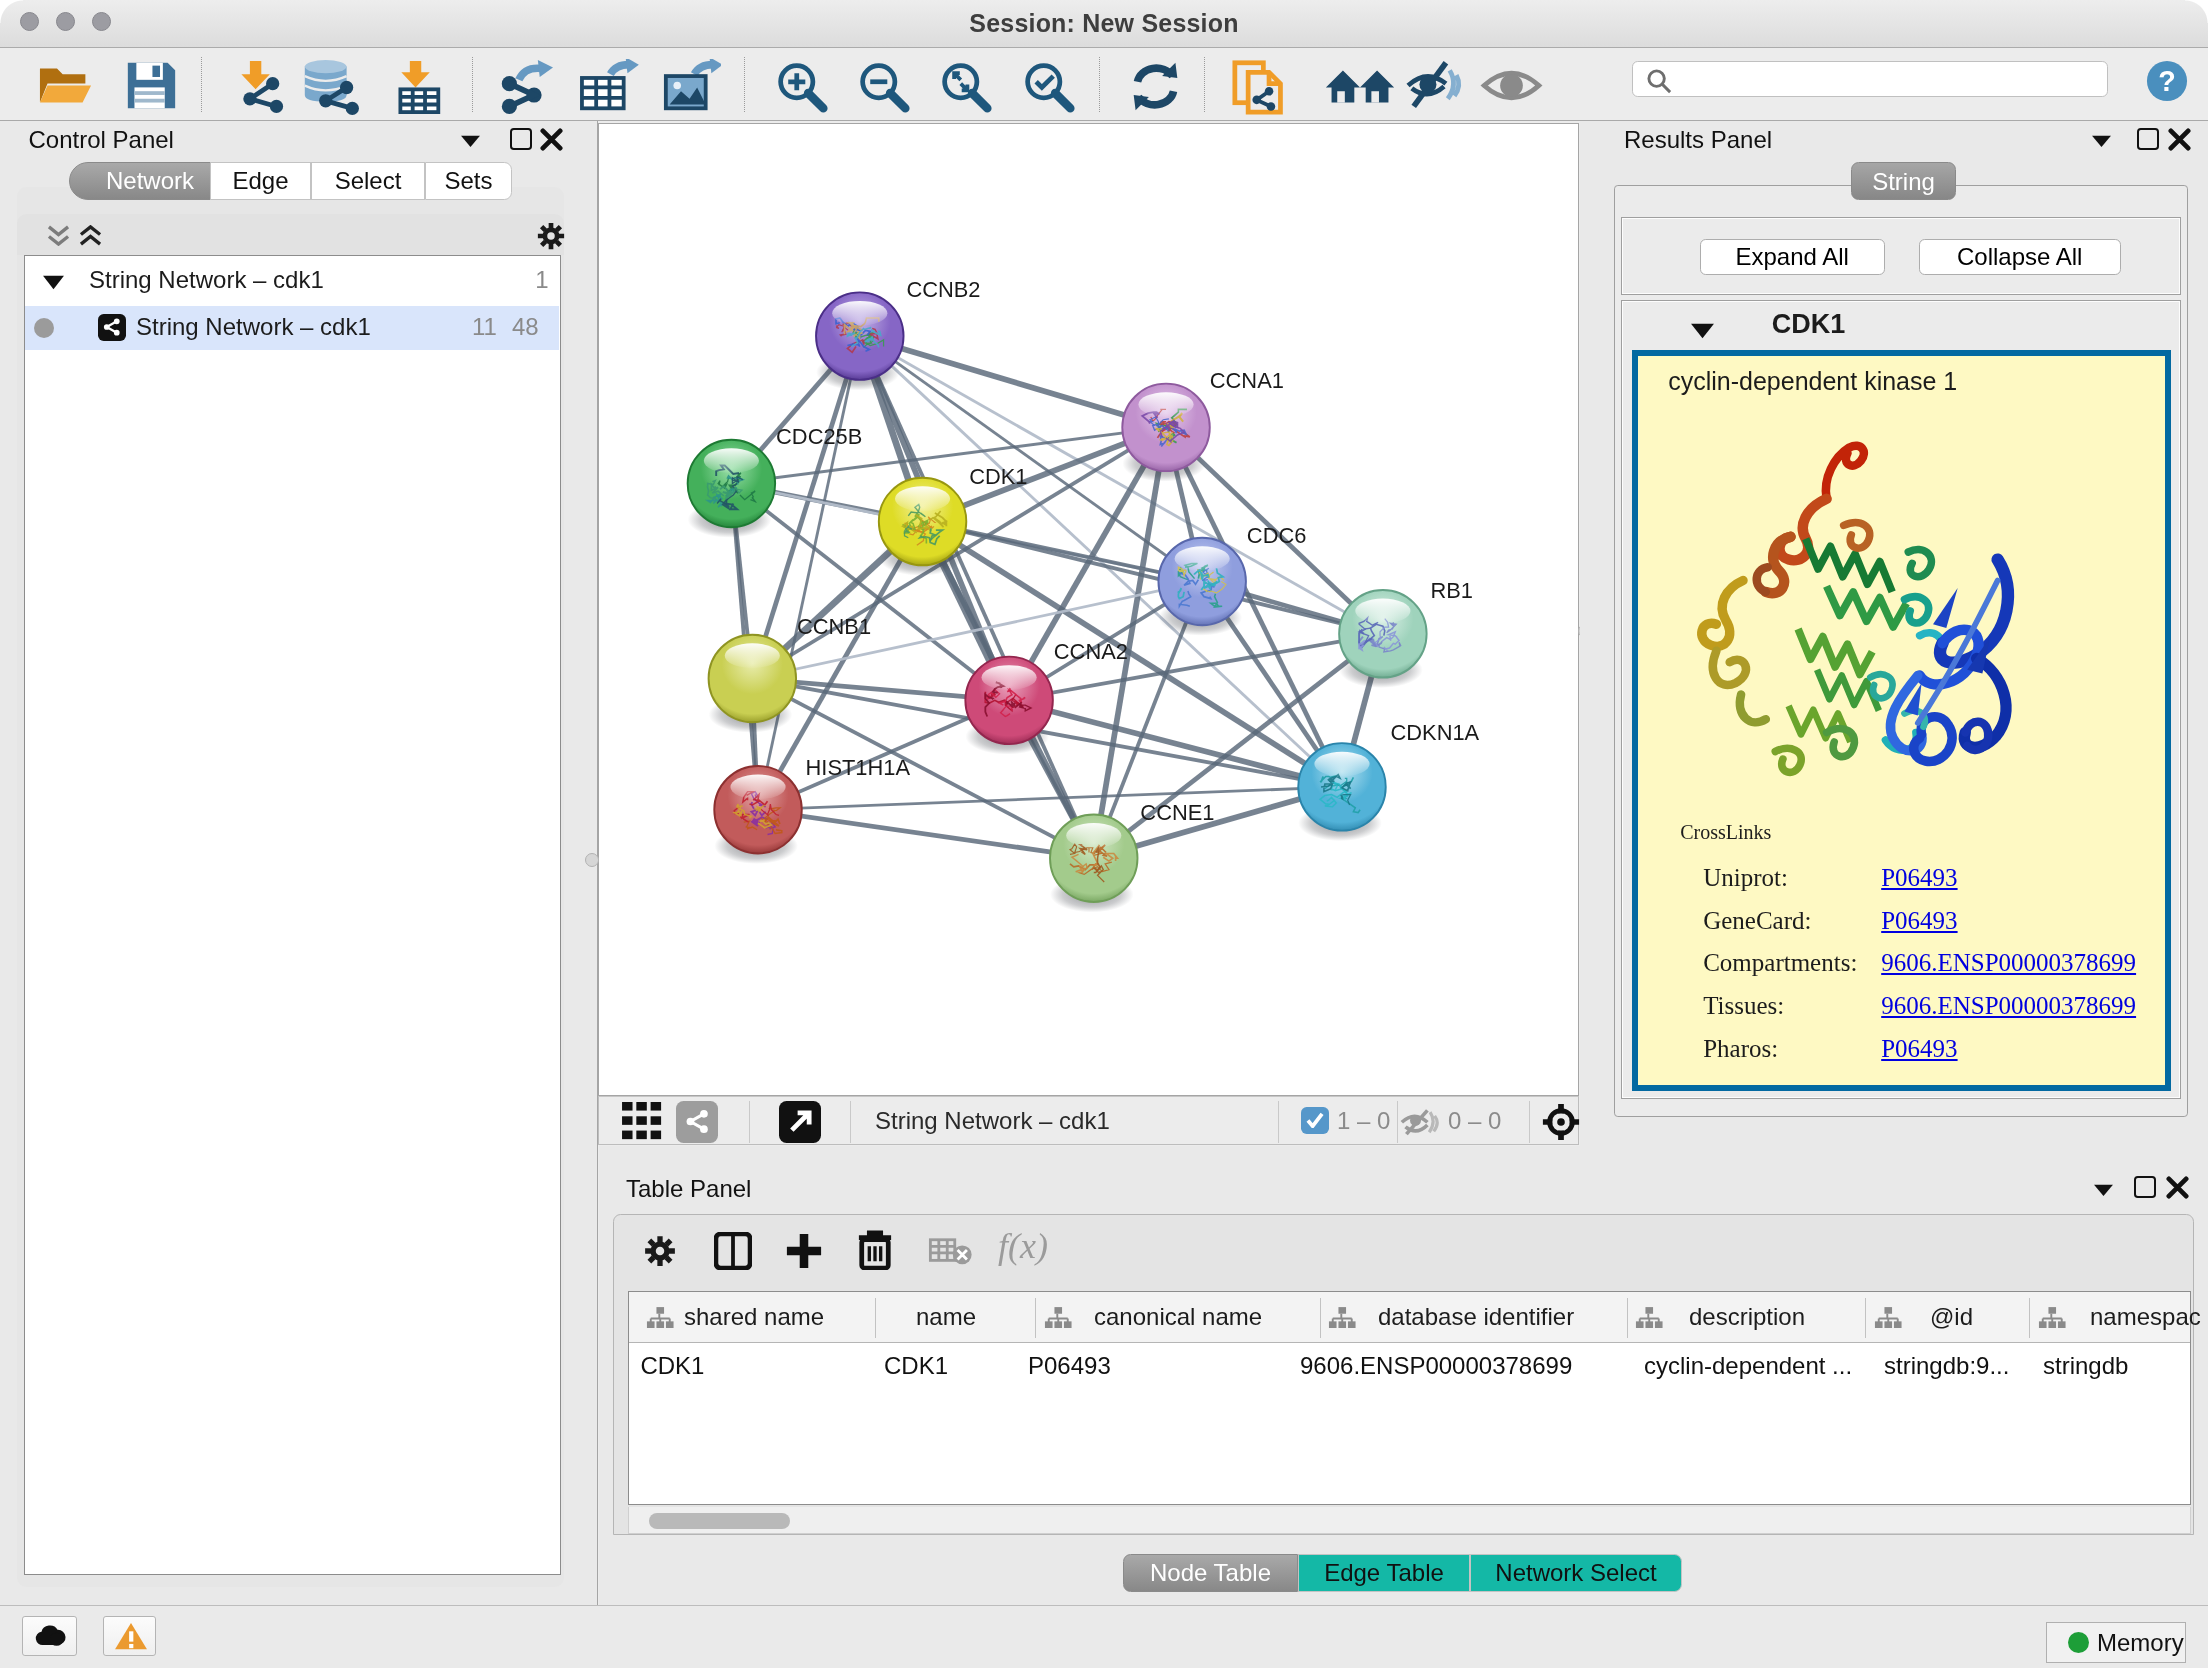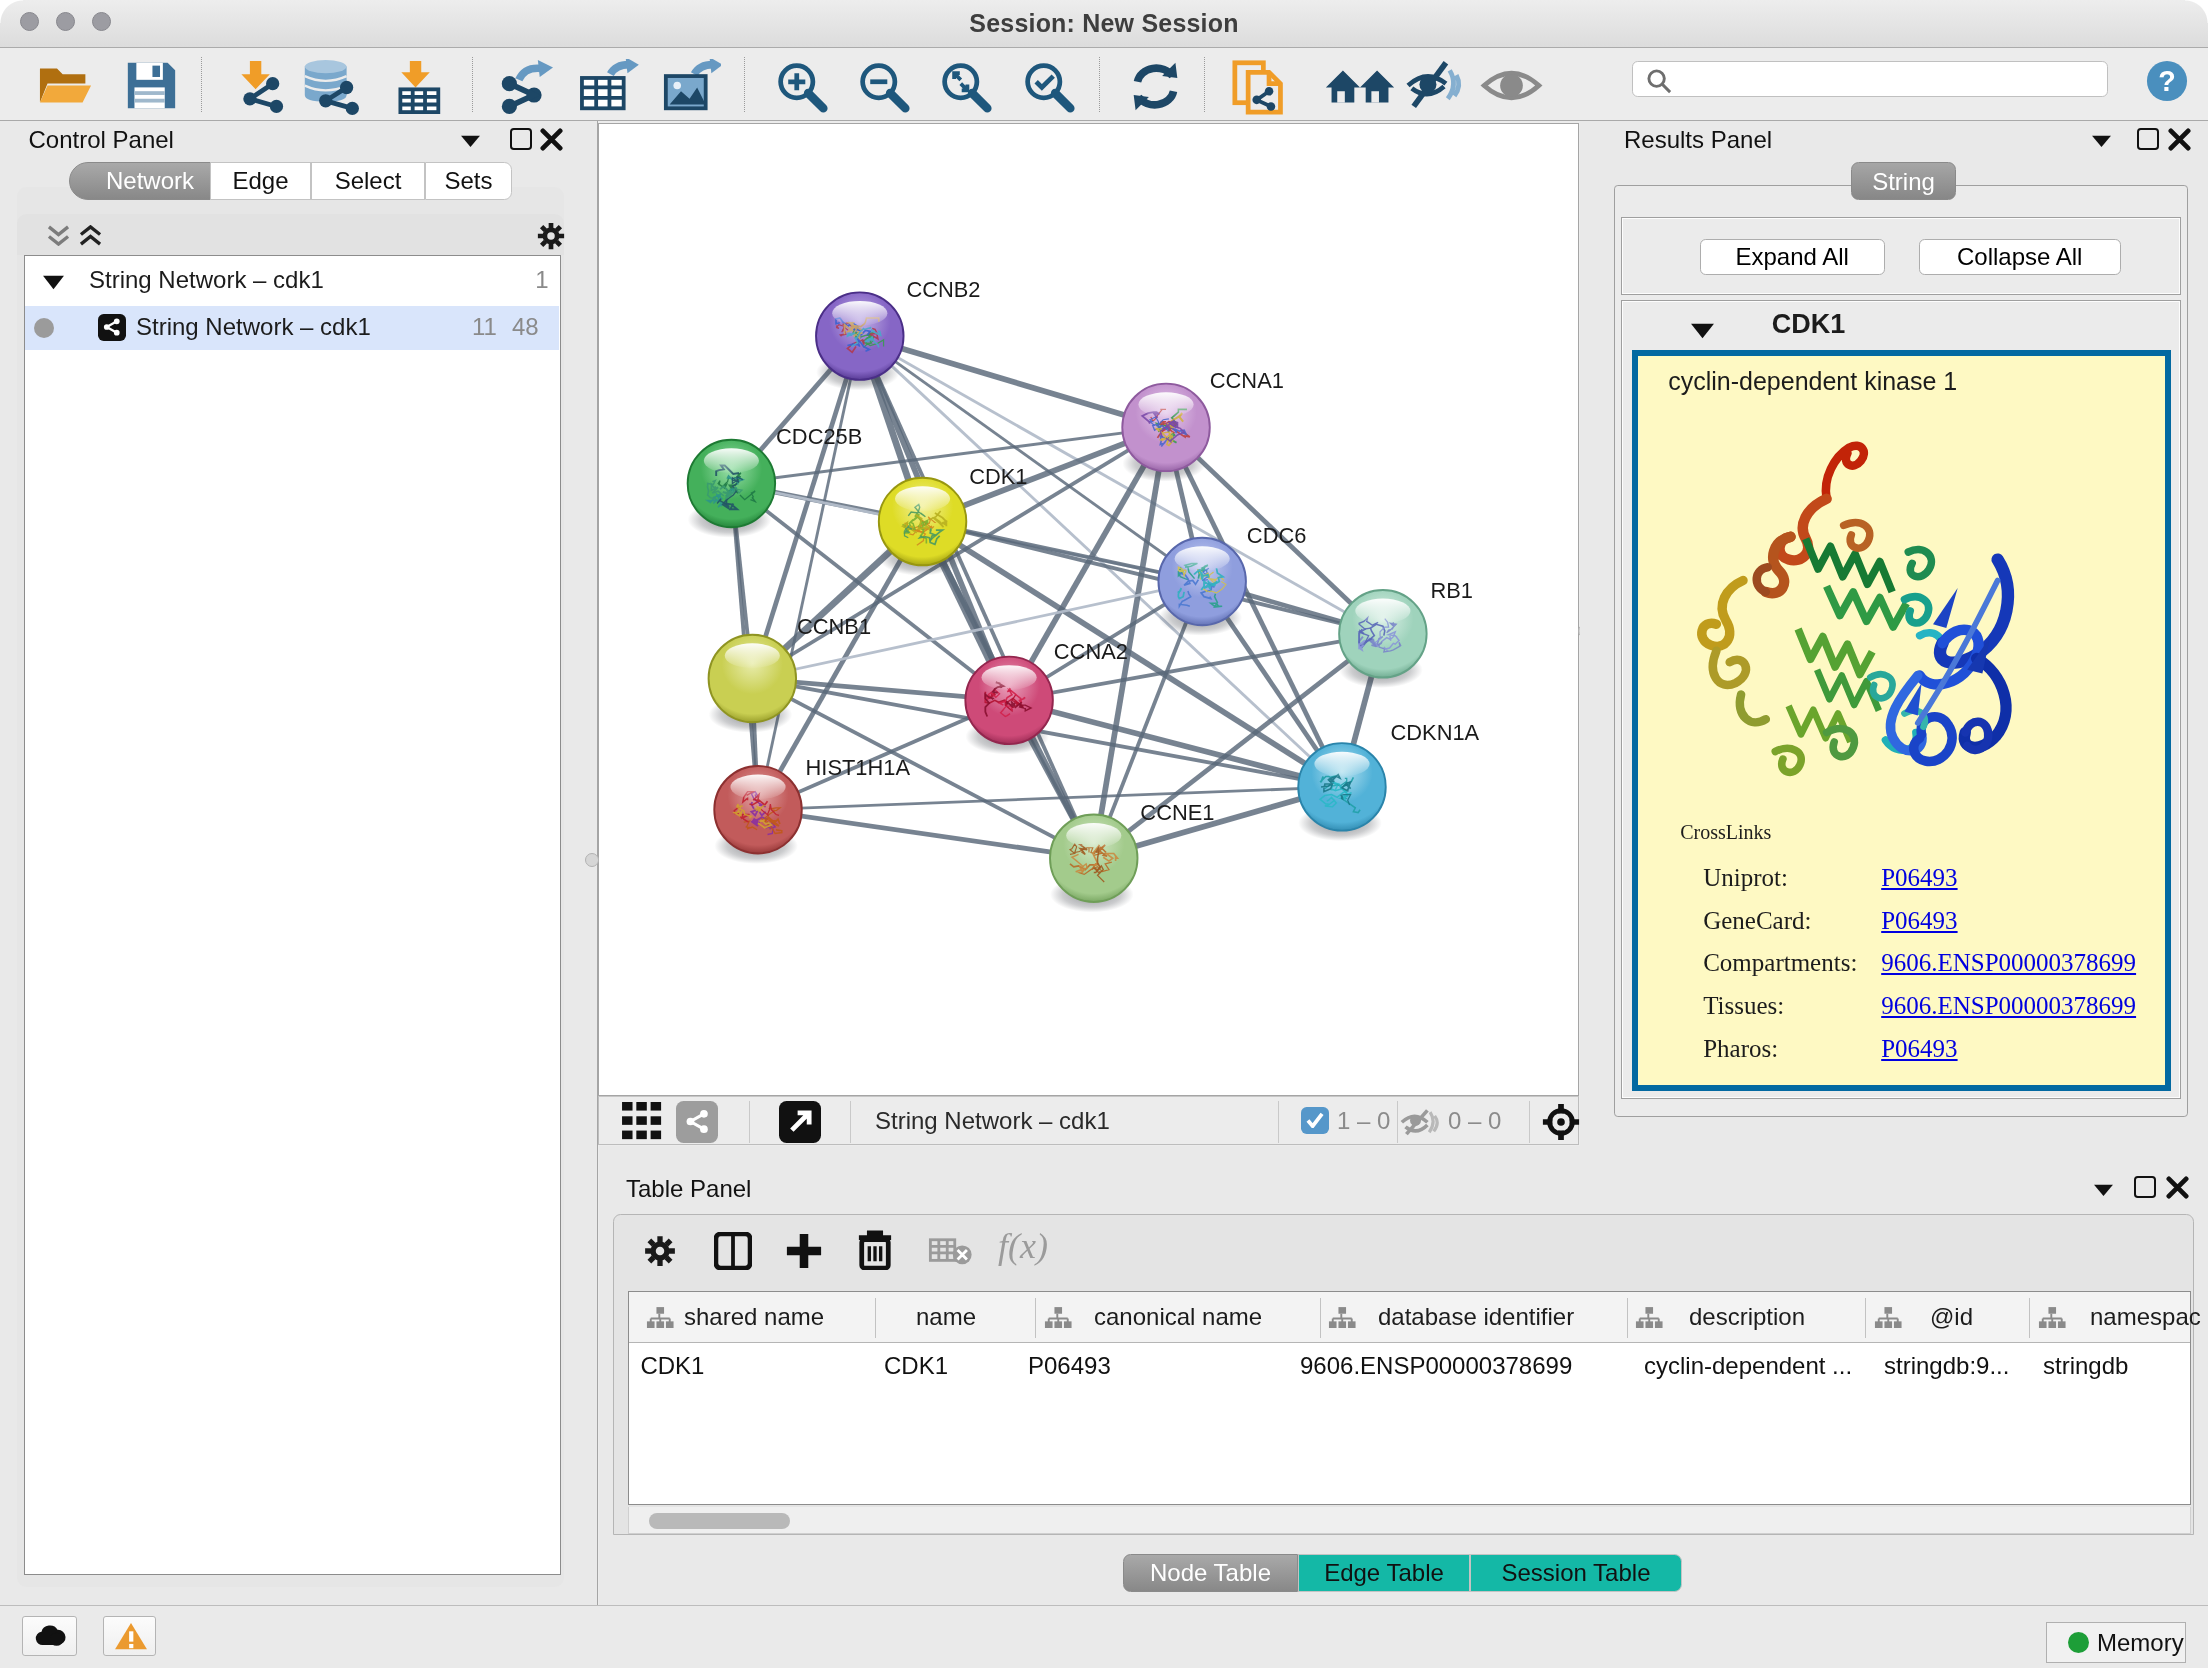--- a/index.html
+++ b/index.html
@@ -889,21 +889,21 @@
   <div class="td" style="left:399px">P06493</div>
   <div class="td" style="left:671px">9606.ENSP00000378699</div>
   <div class="td" style="left:1015px">cyclin-dependent ...</div>
   <div class="td" style="left:1255px">stringdb:9...</div>
   <div class="td" style="left:1414px">stringdb</div>
 </div>
 <div id="tscroll"></div>
 <div id="tthumb"></div>
 <div class="bt-tab tabsel" style="left:1123px;width:175px;border-radius:7.6px 0 0 7.6px">Node Table</div>
 <div class="bt-tab" style="left:1298px;width:172px">Edge Table</div>
-<div class="bt-tab" style="left:1470px;width:212px;border-radius:0 7.6px 7.6px 0">Session Table</div>
+<div class="bt-tab" style="left:1470px;width:212px;border-radius:0 7.6px 7.6px 0">Network Select</div>
 
 <div id="statusbar">
   <div class="sbtn" style="left:22px;width:55px">
     <svg style="position:absolute;left:11.4px;top:7.6px" width="32" height="23" viewBox="0 0 34 24">
       <path d="M10 22 a7 7 0 0 1 -2 -14 a9 8 0 0 1 17 -2 a6 6 0 0 1 1 16 Z" fill="#111"></path>
       <circle cx="24" cy="16" r="7" fill="#111"></circle>
     </svg>
   </div>
   <div class="sbtn" style="left:103px;width:53px">
     <svg style="position:absolute;left:9.5px;top:4.8px" width="34" height="30" viewBox="0 0 36 32">

